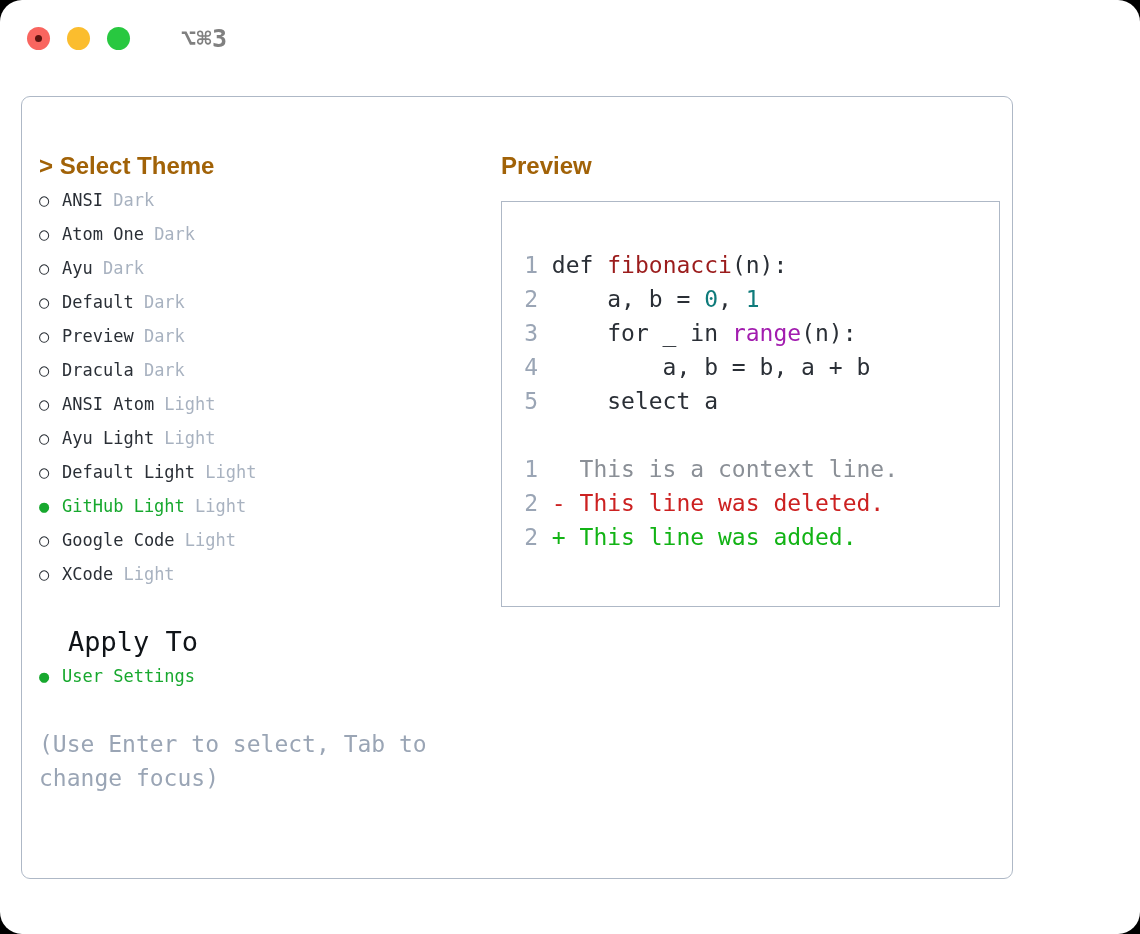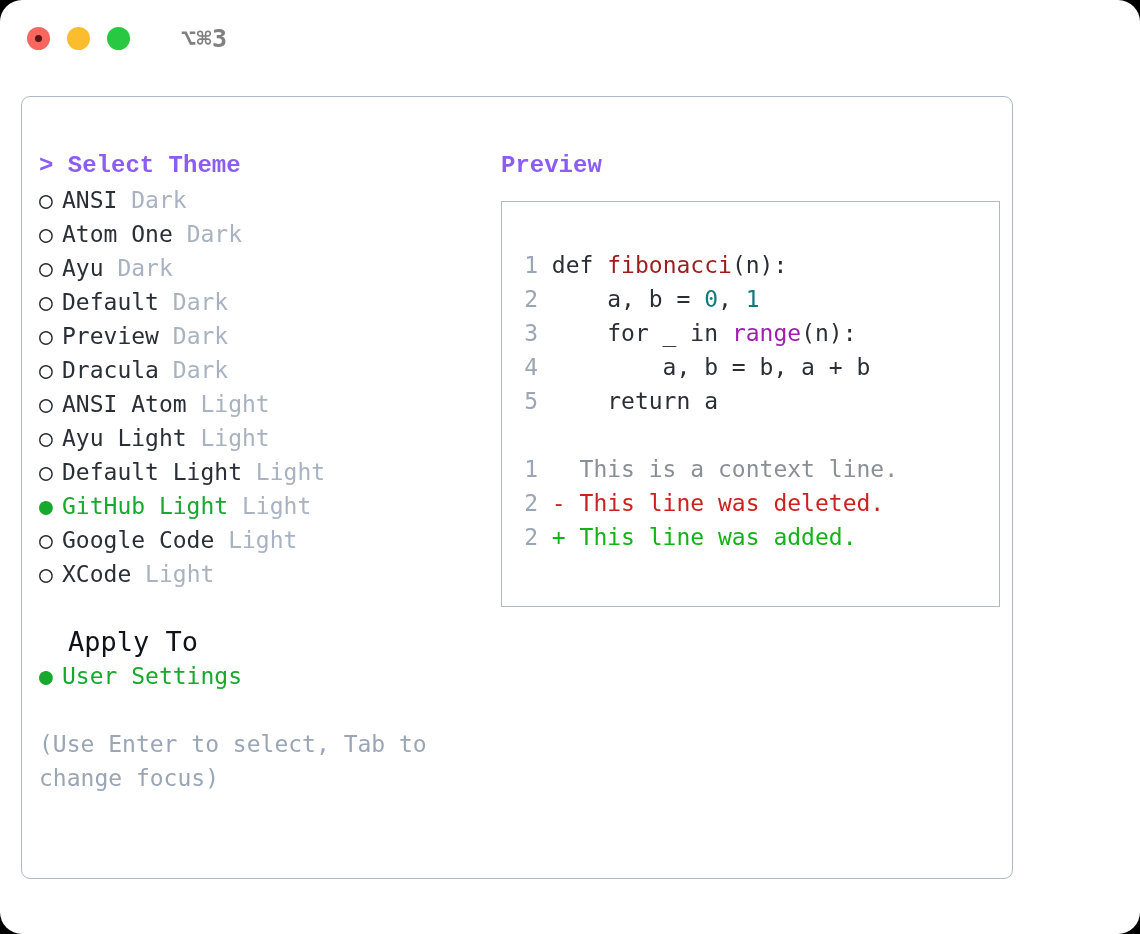--- a/index.html
+++ b/index.html
@@ -94,34 +94,34 @@
     width: 440px;
   }
   .col-right {
     position: absolute;
     left: 479px;
     top: 52px;
     width: 500px;
   }
 
   .section-title {
-    font-family: Liberation Mono, monospace;
+    font-family: Liberation Sans, sans-serif;
     font-size: 24px;
     font-weight: 700;
-    color: #8b5cf6;
+    color: #a16207;
     line-height: 34px;
     white-space: pre;
   }
 
   .theme-list {
     margin-top: 0;
   }
   .theme-row {
     font-family: "DejaVu Sans Mono", "Liberation Mono", monospace;
-    font-size: 23px;
+    font-size: 17px;
     line-height: 34px;
     color: #2a2f36;
     white-space: pre;
     display: block;
   }
   .marker {
     display: inline-block;
     width: 23px;
     color: #2a2f36;
   }
@@ -230,21 +230,21 @@
 
       <div class="col-right">
         <div class="section-title">Preview</div>
         <div class="preview-box">
           <div class="code">
             <div id="code-lines">
                 <div class="code-line"><span class="ln">1</span><span class="tok-plain"> def </span><span class="tok-fn">fibonacci</span><span class="tok-plain">(n):</span></div>
                 <div class="code-line"><span class="ln">2</span><span class="tok-plain">     a, b = </span><span class="tok-num">0</span><span class="tok-plain">, </span><span class="tok-num">1</span></div>
                 <div class="code-line"><span class="ln">3</span><span class="tok-plain">     for _ in </span><span class="tok-builtin">range</span><span class="tok-plain">(n):</span></div>
                 <div class="code-line"><span class="ln">4</span><span class="tok-plain">         a, b = b, a + b</span></div>
-                <div class="code-line"><span class="ln">5</span><span class="tok-plain">     return a</span></div>
+                <div class="code-line"><span class="ln">5</span><span class="tok-plain">     select a</span></div>
               </div>
             <div class="blank-line"></div>
             <div class="diff" id="diff-lines">
                 <div class="code-line"><span class="ln">1</span><span class="diff-ctx">   This is a context line.</span></div>
                 <div class="code-line"><span class="ln">2</span><span class="diff-del"> - This line was deleted.</span></div>
                 <div class="code-line"><span class="ln">2</span><span class="diff-add"> + This line was added.</span></div>
               </div>
           </div>
         </div>
       </div>

